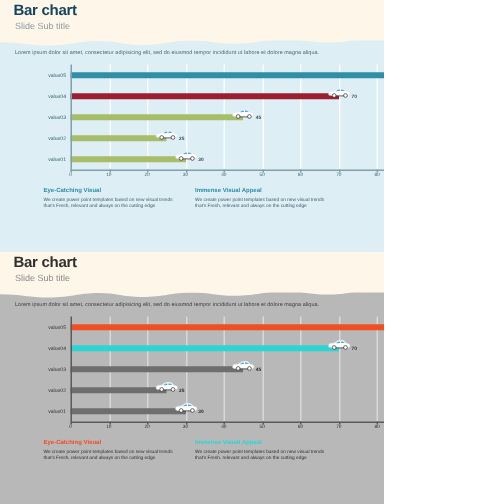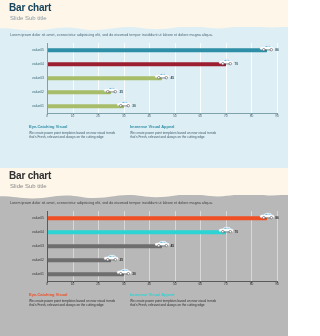--- a/index.html
+++ b/index.html
@@ -4,21 +4,21 @@
 <style>
   * { box-sizing: border-box; margin: 0; padding: 0; }
   html, body {
     width: 300px; height: 336px;
     font-family: "Liberation Sans", sans-serif;
     background: #ffffff;
     overflow: hidden;
   }
   .slide {
     position: relative;
-    width: 288px; height: 168px;
+    width: 256px; height: 168px;
     overflow: hidden;
   }
   .slide-1 { background: #ddeef5; }
   .slide-2 { background: #b8b8b8; }
 
   
   .header {
     position: absolute; left: 0; top: 0;
     width: 300px; height: 27px;
     background: #fdf6e9;

